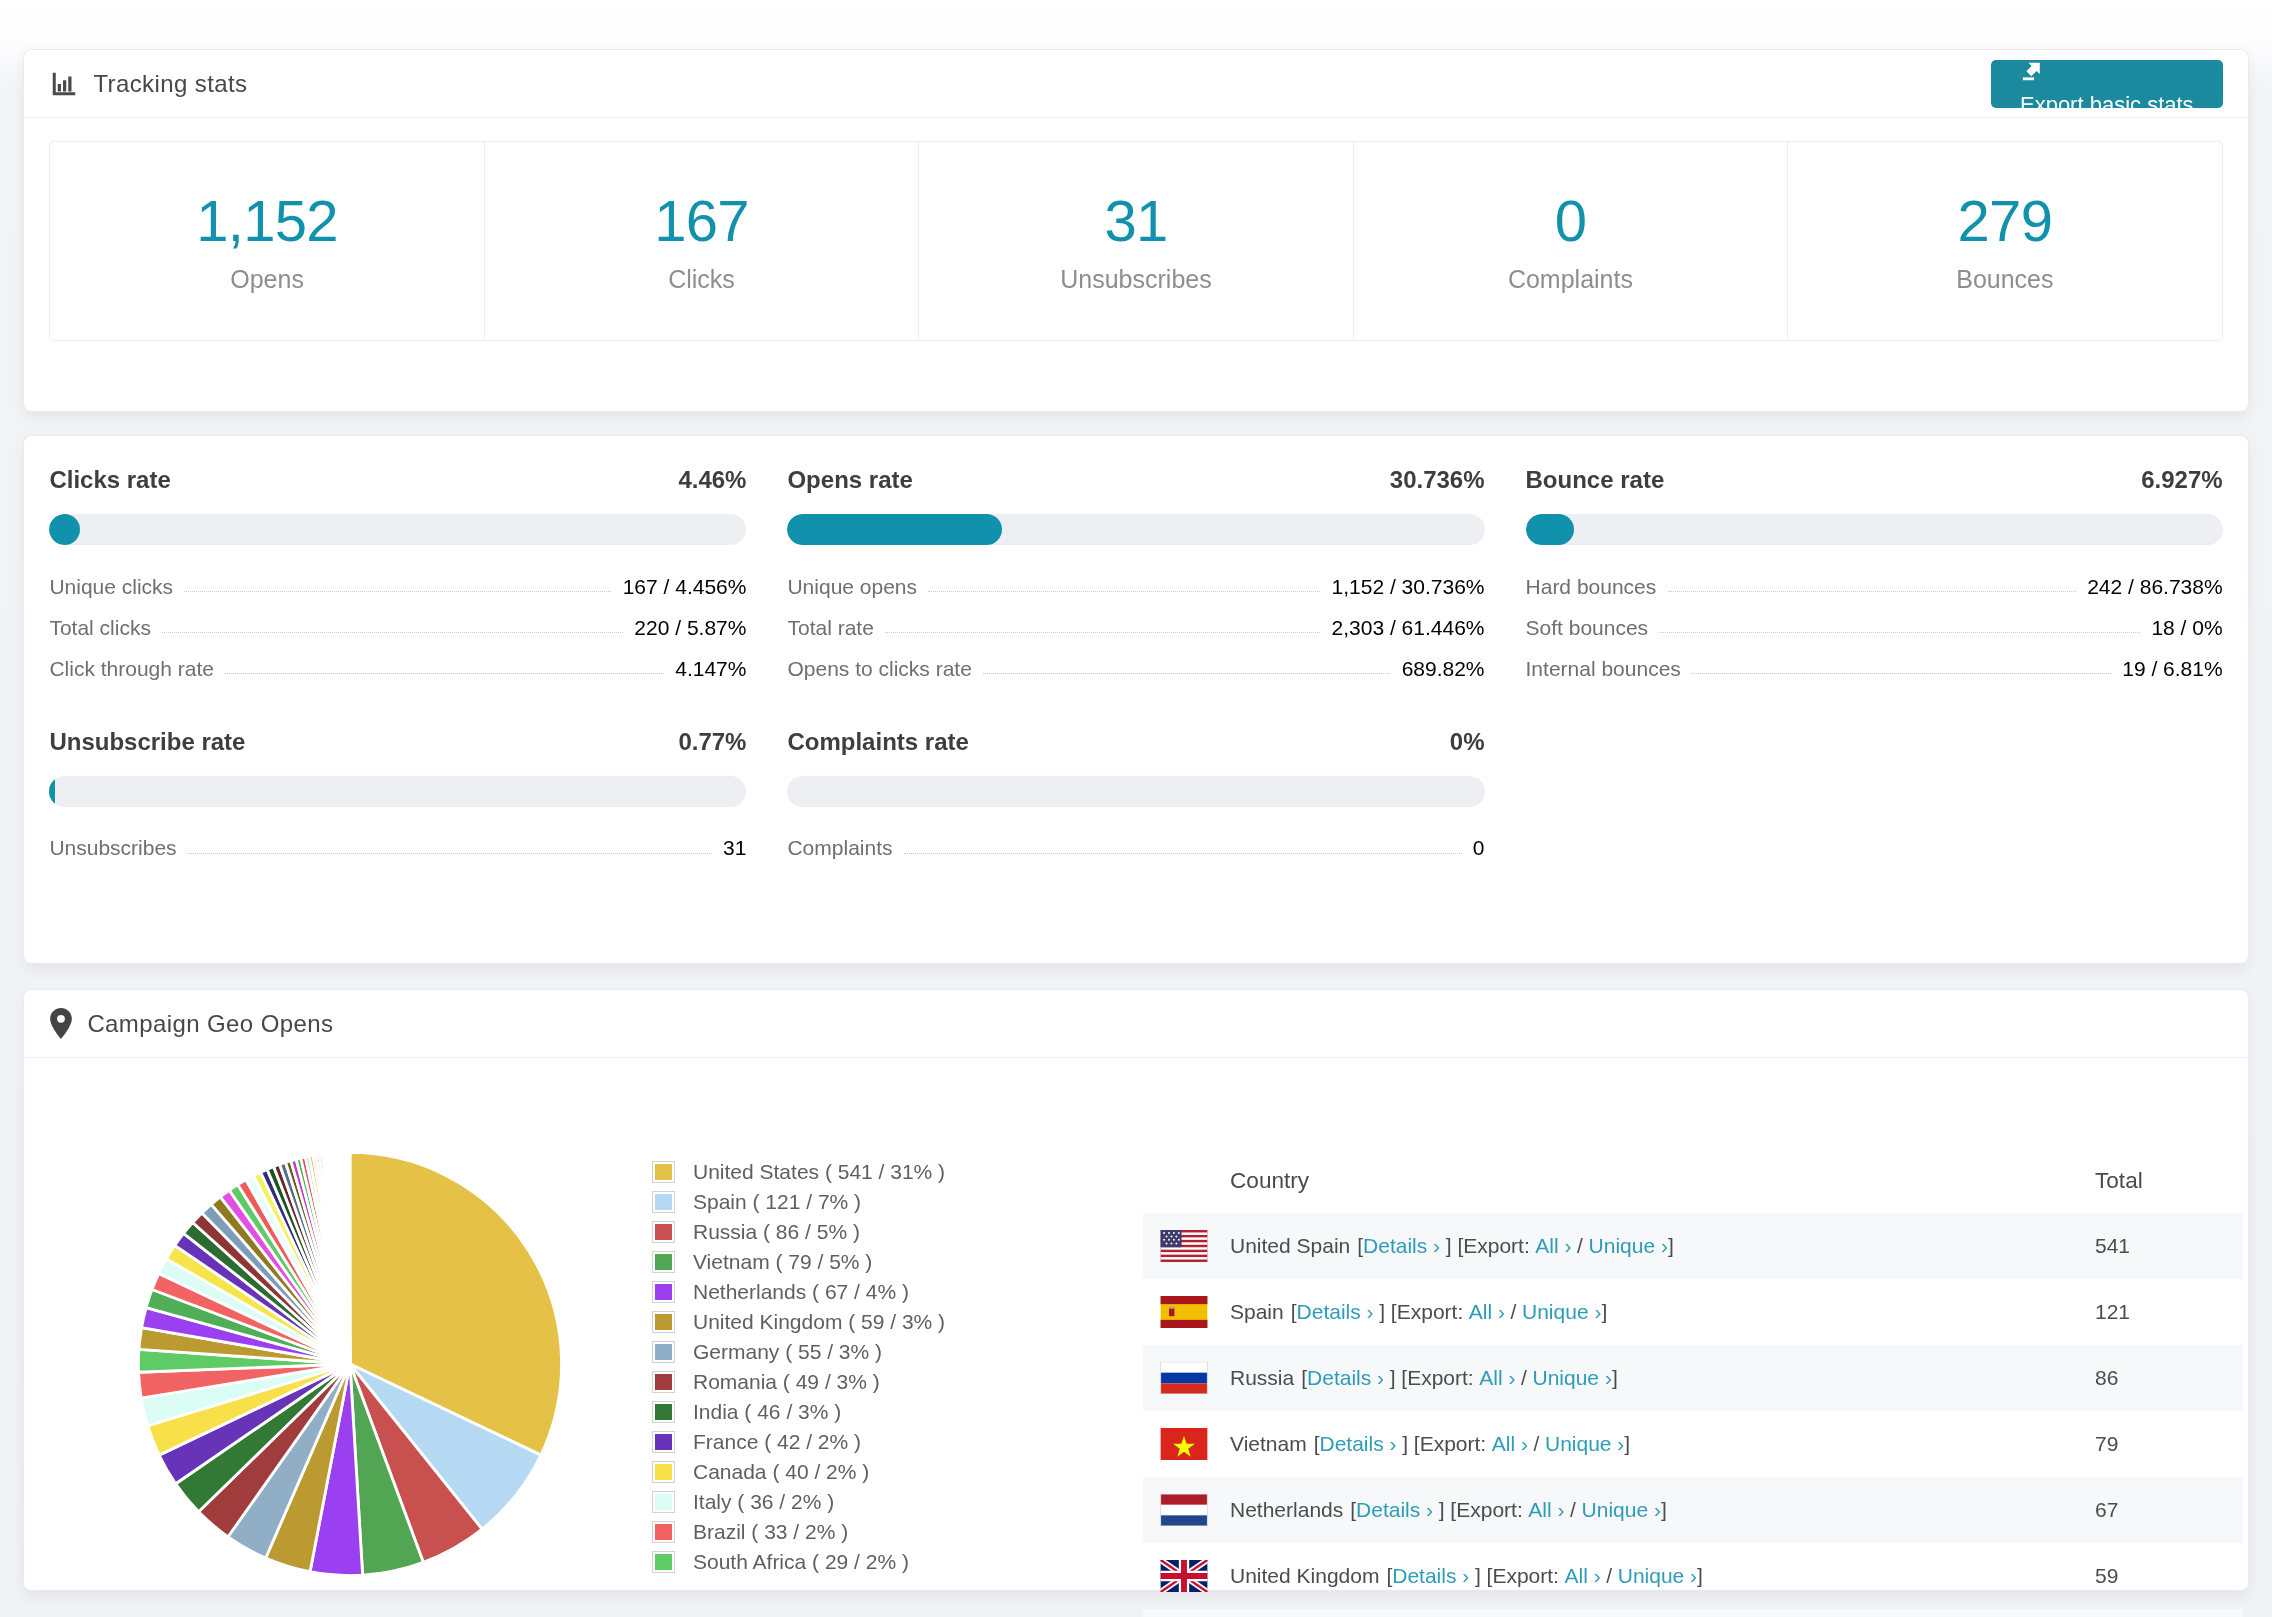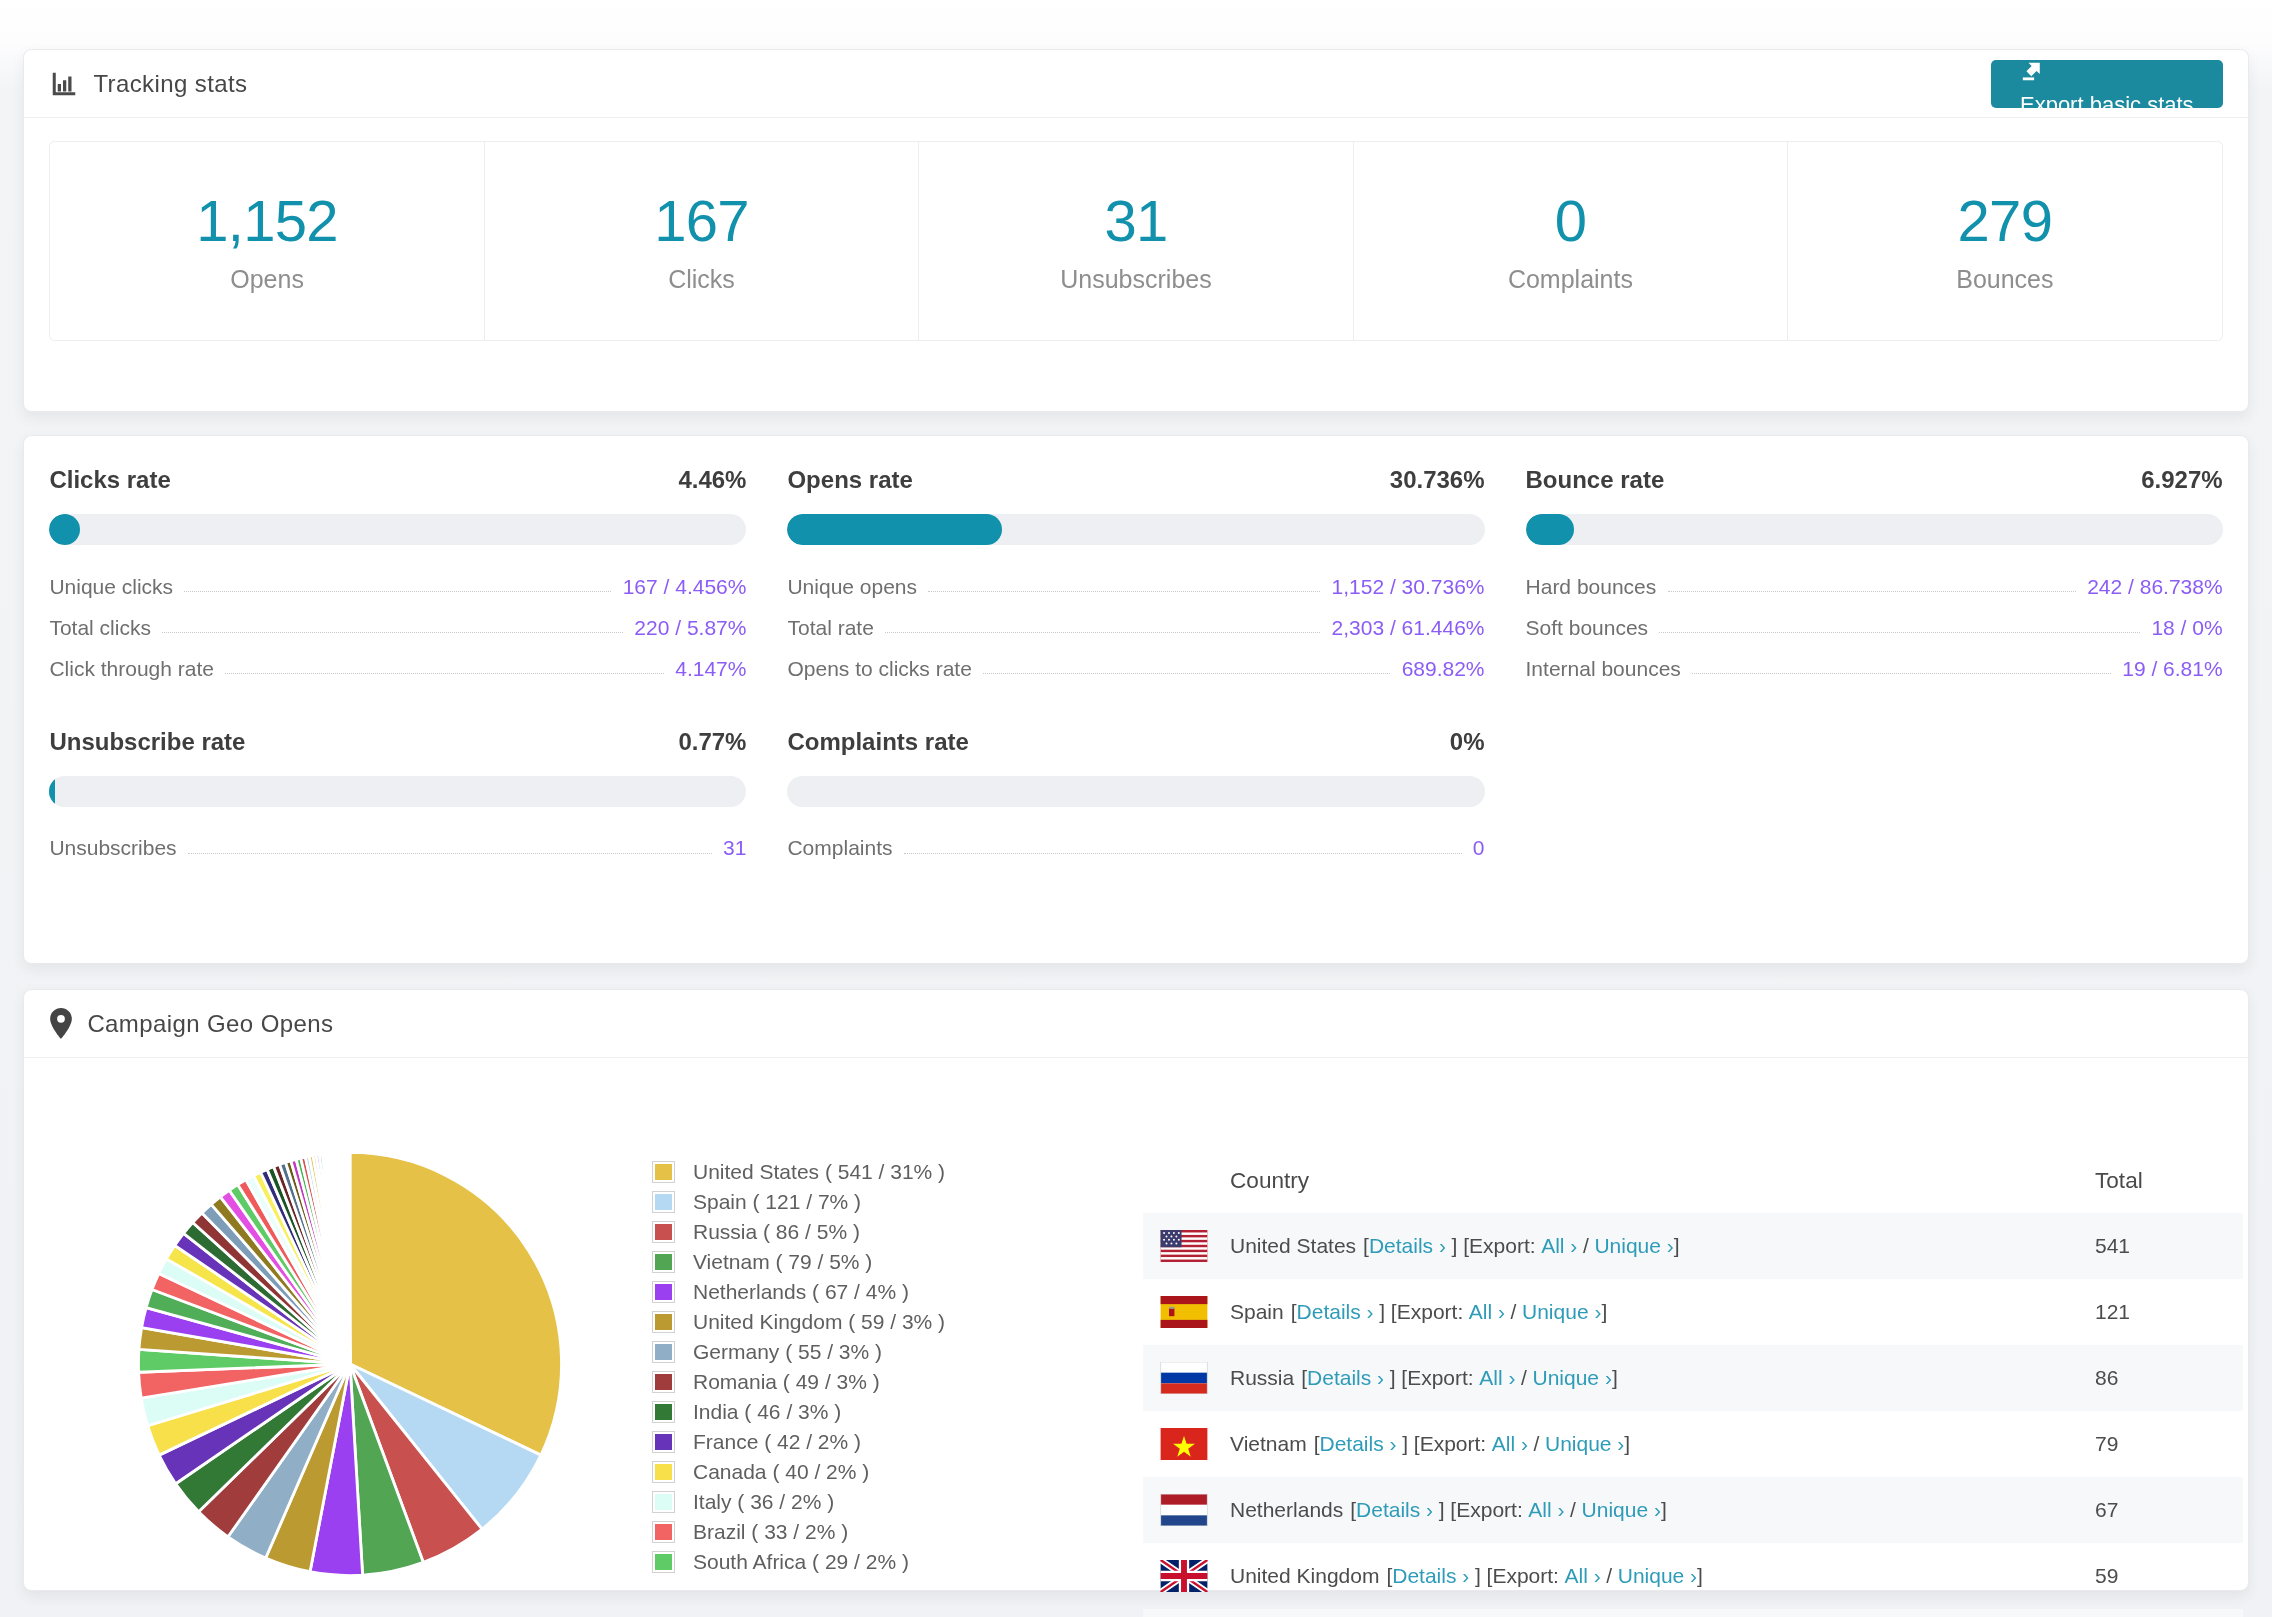--- a/index.html
+++ b/index.html
@@ -46,21 +46,21 @@
 
   
   .rates-wrap { padding:0 25.4px; }
   .rates-grid { display:grid; grid-template-columns:repeat(3,1fr); column-gap:41px; margin-top:30px; }
   .rate-head { display:flex; justify-content:space-between; align-items:flex-end; font-size:24px; font-weight:bold; color:#3e3e3e; }
   .rate-bar  { margin-top:20px; height:31px; background:#edeff2; border-radius:15.5px; overflow:hidden; }
   .rate-fill { height:100%; width:0; background:#1191ab; border-radius:15.5px; }
   .rate-rows { margin-top:12.7px; }
   .rate-row  { display:flex; align-items:flex-end; height:41px; font-size:21px; color:#6f6f6f; }
   .leader    { flex:1; border-bottom:1.4px dotted #c9c9c9; margin:0 11.3px 6.4px; }
-  .rate-val  { color:#8b5cf6; white-space:nowrap; }
+  .rate-val  { color:#000000; white-space:nowrap; }
   .row2 { margin-top:47px; }
 
   
   .geo-body { position:relative; height:533px; }
   #pie-svg { position:absolute; left:106px; top:86px; width:440px; height:440px; }
   .legend { position:absolute; left:628px; top:99px; }
   .legend-item { display:flex; align-items:center; height:30px; font-size:21px; color:#5f5f5f; }
   .swatch { width:22.6px; height:22.6px; border:1.4px solid #d2d2d2; background:#fff; padding:2.1px; margin-right:18.4px; }
   .swatch i { display:block; width:100%; height:100%; }
 
@@ -450,21 +450,21 @@
                 <circle cx="1.4" cy="4" r=".4"></circle>
                 <circle cx="3.4" cy="4" r=".4"></circle>
                 <circle cx="5.4" cy="4" r=".4"></circle>
                 <circle cx="7.4" cy="4" r=".4"></circle>
                 <circle cx="2.4" cy="5.5" r=".4"></circle>
                 <circle cx="4.4" cy="5.5" r=".4"></circle>
                 <circle cx="6.4" cy="5.5" r=".4"></circle>
               </g>
             </svg>
           </span>
-        <span class="countrycell"><span class="cname">United States</span><span class="br">[</span><a class="lnk">Details ›</a><span class="br sp">] [Export:</span><a class="lnk">All ›</a><span class="br sp">/</span><a class="lnk">Unique ›</a><span class="br">]</span></span>
+        <span class="countrycell"><span class="cname">United Spain</span><span class="br">[</span><a class="lnk">Details ›</a><span class="br sp">] [Export:</span><a class="lnk">All ›</a><span class="br sp">/</span><a class="lnk">Unique ›</a><span class="br">]</span></span>
         <span class="totalcell">541</span>
       </div>
 
       <div class="trow">
         <span class="flagcell">
             <svg viewBox="0 0 19 13">
               <rect width="19" height="13" fill="#f1bf00"></rect>
               <rect width="19" height="3.3" fill="#aa151b"></rect>
               <rect y="9.7" width="19" height="3.3" fill="#aa151b"></rect>
               <rect x="3.4" y="5" width="2.2" height="3.2" fill="#ad1519"></rect>

